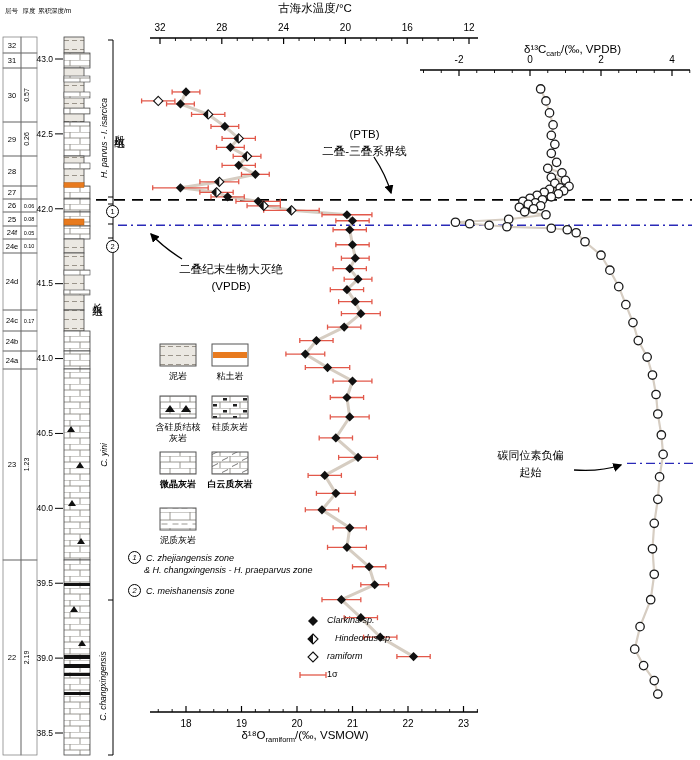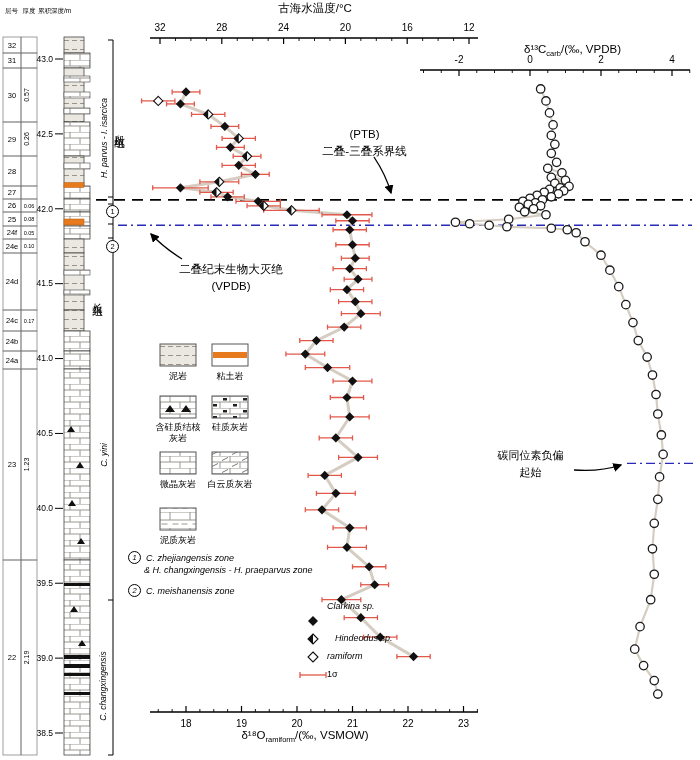--- a/index.html
+++ b/index.html
@@ -583,33 +583,33 @@
     <div>起始</div>
   </div>
 
   <div class="ov lithlab" style="left:126px;top:371px;">泥岩</div>
   <div class="ov lithlab" style="left:178px;top:371px;">粘土岩</div>
   <div class="ov lithlab" style="left:126px;top:422px;">
     <div>含硅质结核</div>
     <div>灰岩</div>
   </div>
   <div class="ov lithlab" style="left:178px;top:422px;">硅质灰岩</div>
-  <div class="ov lithlab" style="left:126px;top:479px;">微晶灰岩</div>
-  <div class="ov lithlab" style="left:178px;top:479px;">白云质灰岩</div>
+  <div class="ov lithlab" style="left:126px;top:479px;font-weight:bold;">微晶灰岩</div>
+  <div class="ov lithlab" style="left:178px;top:479px;font-weight:bold;">白云质灰岩</div>
   <div class="ov lithlab" style="left:126px;top:535px;">泥质灰岩</div>
 
   <div class="ov zl" style="left:128px;top:551px;">
     <span class="circ">1</span>
     <span>C. zhejiangensis zone</span>
   </div>
   <div class="ov zl" style="left:144px;top:565px;">
     <span>&amp; H. changxingensis - H. praeparvus zone</span>
   </div>
   <div class="ov zl" style="left:128px;top:584px;">
     <span class="circ">2</span>
     <span>C. meishanensis zone</span>
   </div>
 
-  <div class="ov mklab it" style="left:327px;top:601px;">Clarkina sp.</div>
+  <div class="ov mklab it" style="left:327px;top:615px;">Clarkina sp.</div>
   <div class="ov mklab it" style="left:335px;top:633px;">Hindeodus sp.</div>
   <div class="ov mklab it" style="left:327px;top:651px;">ramiform</div>
   <div class="ov mklab" style="left:327px;top:669px;">1σ</div>
 </div>
 
 </body></html>

